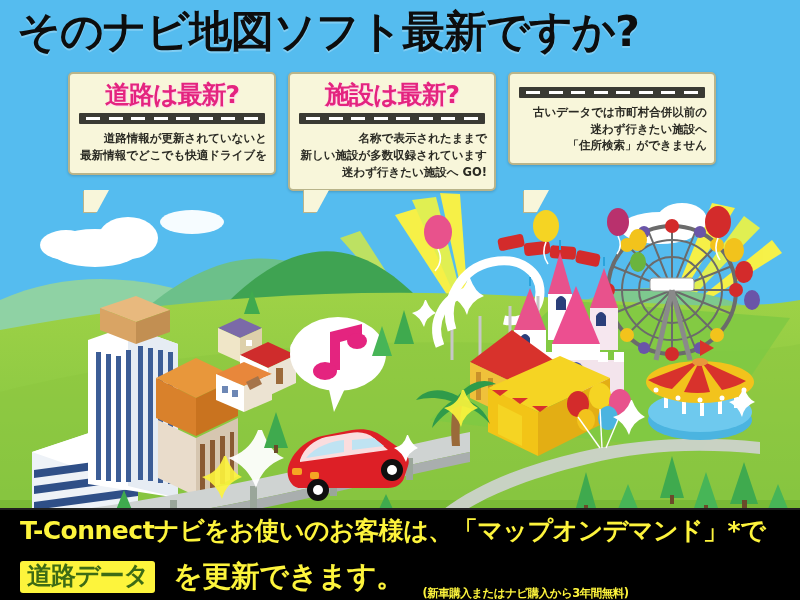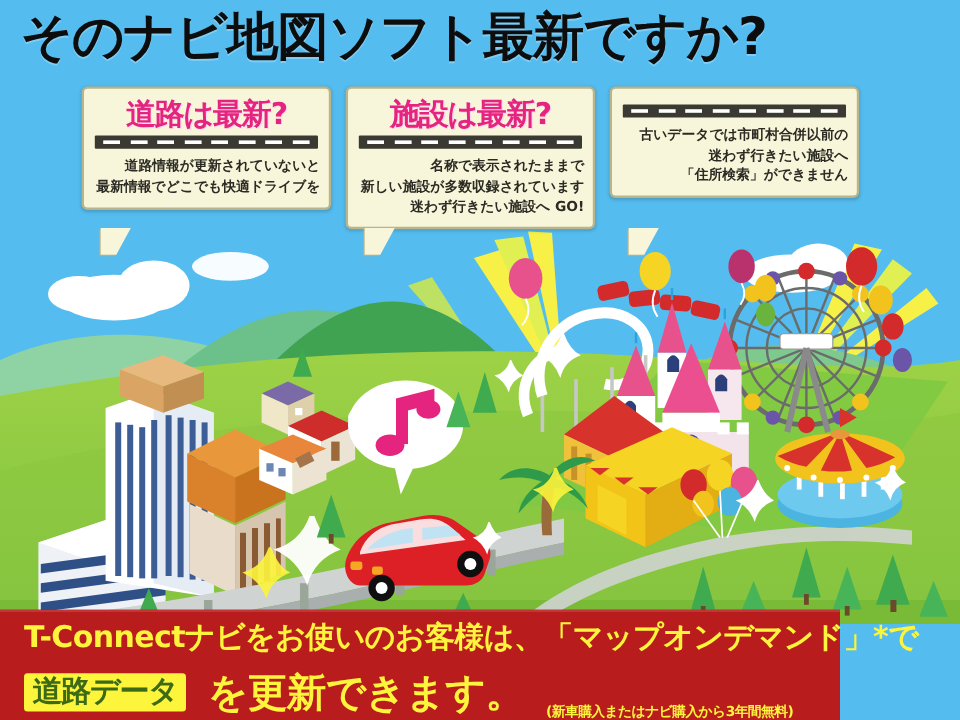--- a/index.html
+++ b/index.html
@@ -63,42 +63,42 @@
     position: absolute; left: 16px; bottom: -21px;
     width: 0; height: 0;
     border-left: 13px solid #f8f6da;
     border-right: 12px solid transparent;
     border-top: 22px solid #f8f6da;
     filter: drop-shadow(-1px 1px 0 #b9b48a);
   }
 
   
   #banner {
-    position: absolute; left: 0; bottom: 0; width: 700px; height: 92px;
-    background: #b91c1c; z-index: 50;
+    position: absolute; left: 0; bottom: 0; width: 800px; height: 92px;
+    background: #000000; z-index: 50;
     padding: 9px 0 0 20px;
     box-shadow: inset 0 2px 0 rgba(255,255,255,.12);
   }
   #banner-line1 {
     color: #fdf43c; font-size: 25px; font-weight: bold;
     letter-spacing: -0.5px; line-height: 1.12; white-space: nowrap;
     font-family: "DejaVu Sans", "Liberation Sans", sans-serif;
   }
   #banner-line2 {
     display: flex; align-items: center; gap: 18px;
     margin-top: 5px; white-space: nowrap;
   }
   .chip {
     background: #fdf43c; color: #3d6b15;
     font-size: 25px; font-weight: bold; letter-spacing: -1px;
     padding: 1px 7px 3px 7px; border-radius: 3px; line-height: 1.15;
     font-family: "DejaVu Sans", "Liberation Sans", sans-serif;
   }
   #banner-suffix {
-    color: #fdf43c; font-size: 33px; font-weight: bold;
+    color: #fdf43c; font-size: 29px; font-weight: bold;
     letter-spacing: -0.5px; line-height: 1.15;
     font-family: "DejaVu Sans", "Liberation Sans", sans-serif;
   }
   #banner-note {
     color: #fdf43c; font-size: 11.5px; font-weight: bold;
     align-self: flex-end; padding-bottom: 3px; letter-spacing: -0.5px;
     font-family: "DejaVu Sans", "Liberation Sans", sans-serif;
     margin-top: 36px;
   }
 </style>

